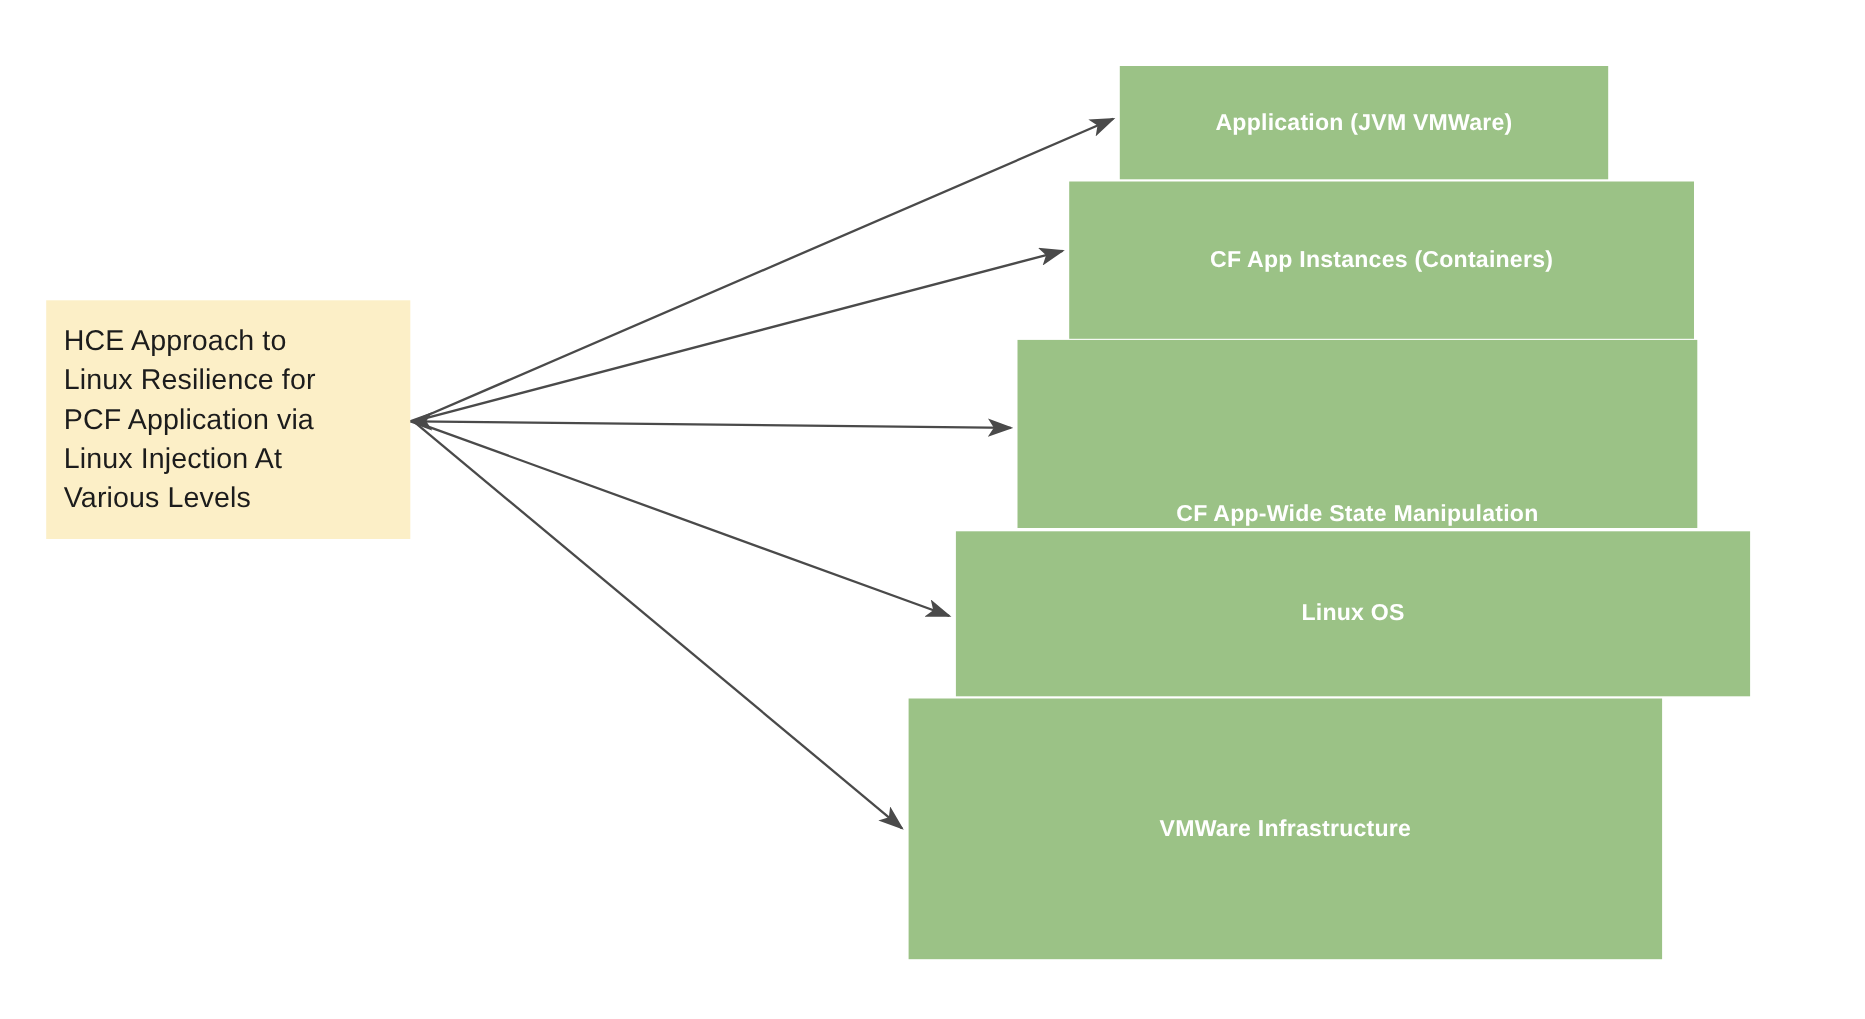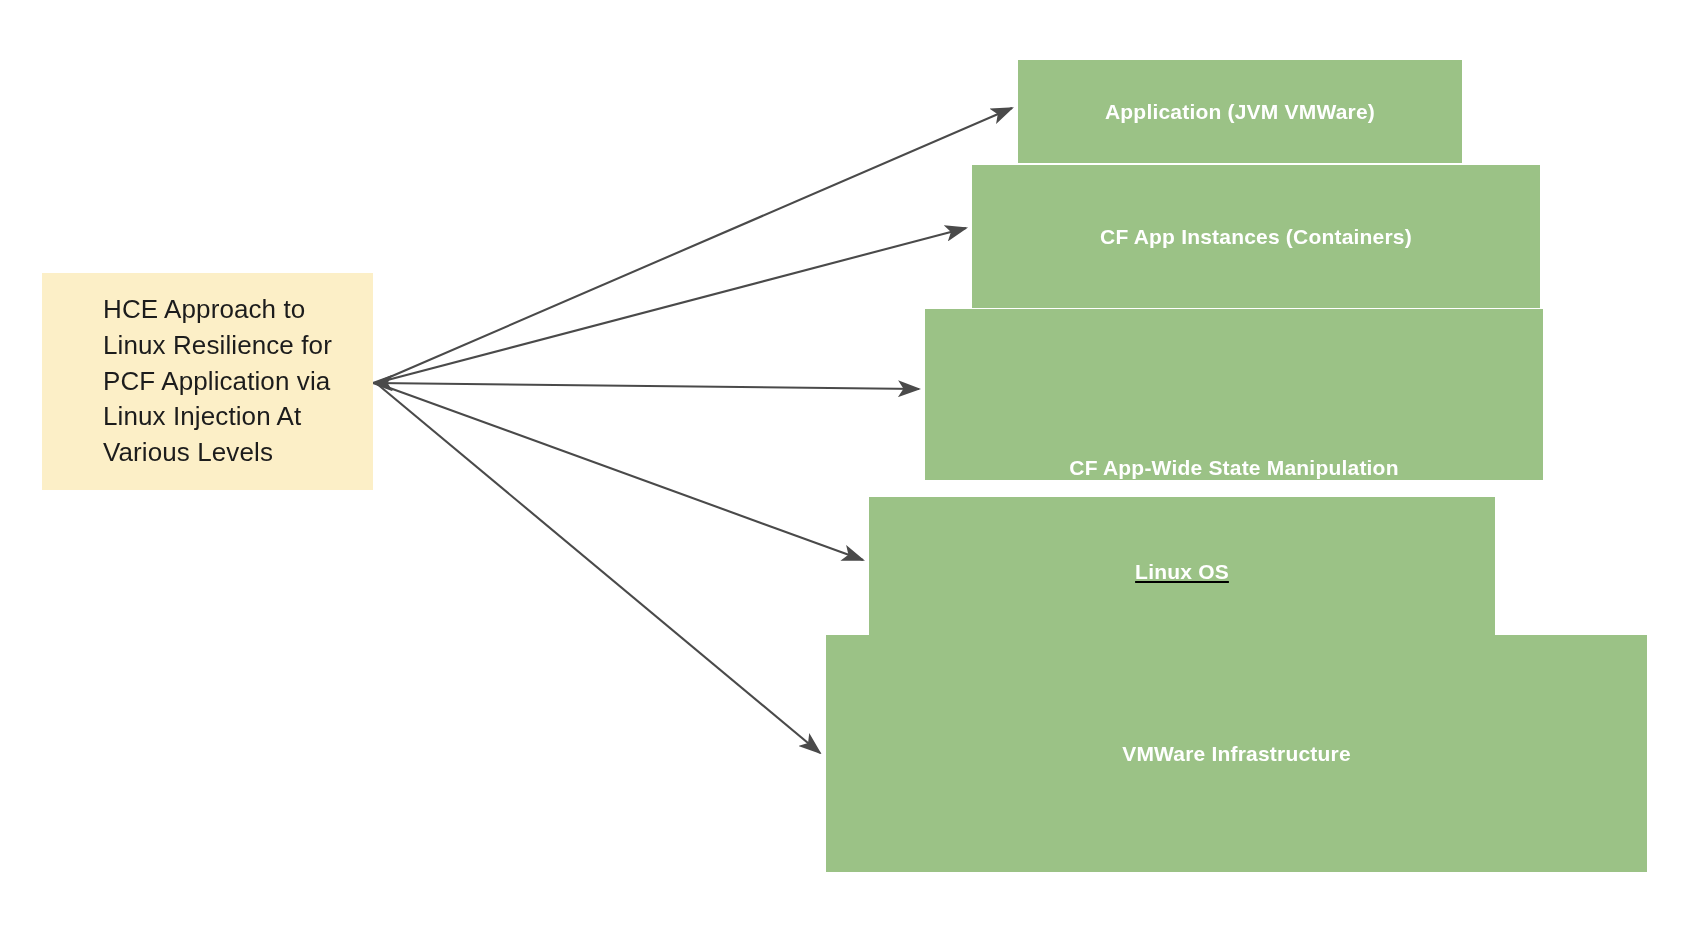--- a/index.html
+++ b/index.html
@@ -22,21 +22,20 @@
     position: absolute;
     left: 42px;
     top: 273px;
     width: 331px;
     height: 217px;
     background: #fcefc7;
     box-sizing: border-box;
     display: flex;
     align-items: center;
     justify-content: flex-start;
-    padding-left: 45px;
   }
   .note-text {
     font-size: 26px;
     line-height: 1.38;
     color: #1c1c1c;
     font-weight: 400;
     padding: 0 14px 0 16px;
     letter-spacing: 0.1px;
   }
   .layer-box {
@@ -104,21 +103,21 @@
   </div>
 
   <div class="layer-box" style="left: 972px; top: 165px; width: 568px; height: 143px; background: rgb(155, 194, 134);">
     <span class="layer-label">CF App Instances (Containers)</span>
   </div>
 
   <div class="layer-box" style="left: 925px; top: 309px; width: 618px; height: 171px; background: rgb(155, 194, 134); align-items: flex-end;">
     <span class="layer-label">CF App-Wide State Manipulation</span>
   </div>
 
-  <div class="layer-box" style="left: 869px; top: 497px; width: 626px; height: 150px; background: rgb(155, 194, 134); text-decoration: underline;">
+  <div class="layer-box" style="left: 869px; top: 483px; width: 722px; height: 150px; background: rgb(155, 194, 134);">
     <span class="layer-label">Linux OS</span>
   </div>
 
-  <div class="layer-box" style="left: 826px; top: 635px; width: 821px; height: 237px; background: rgb(155, 194, 134);">
+  <div class="layer-box" style="left: 826px; top: 635px; width: 685px; height: 237px; background: rgb(155, 194, 134);">
     <span class="layer-label">VMWare Infrastructure</span>
   </div>
 
 </div>
 
 </body></html>

